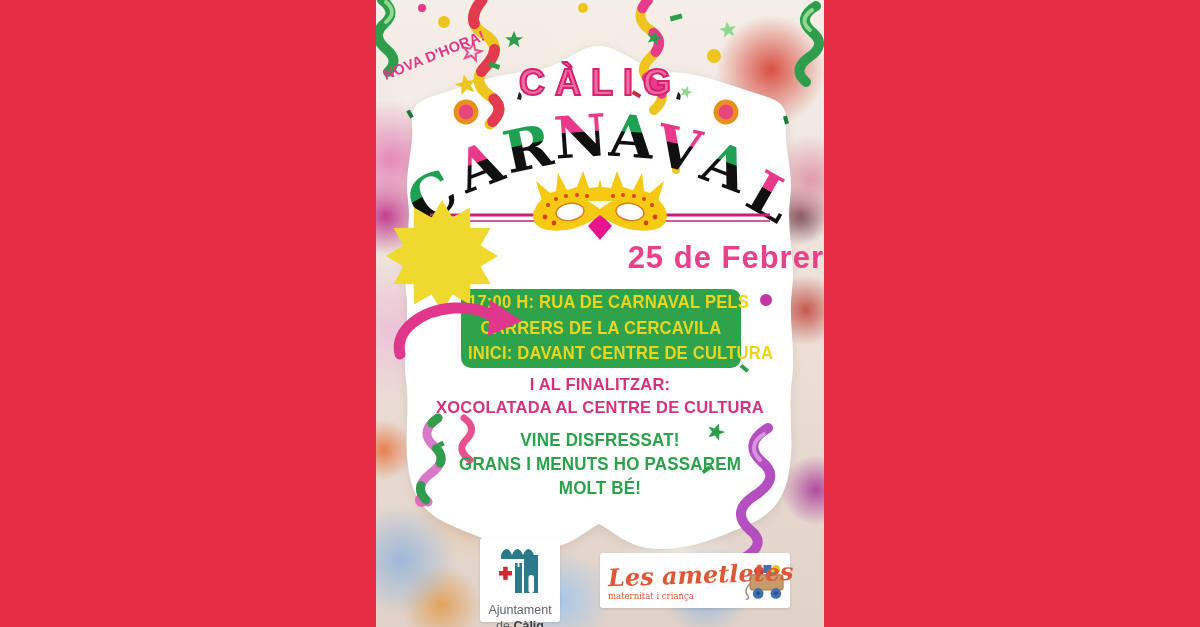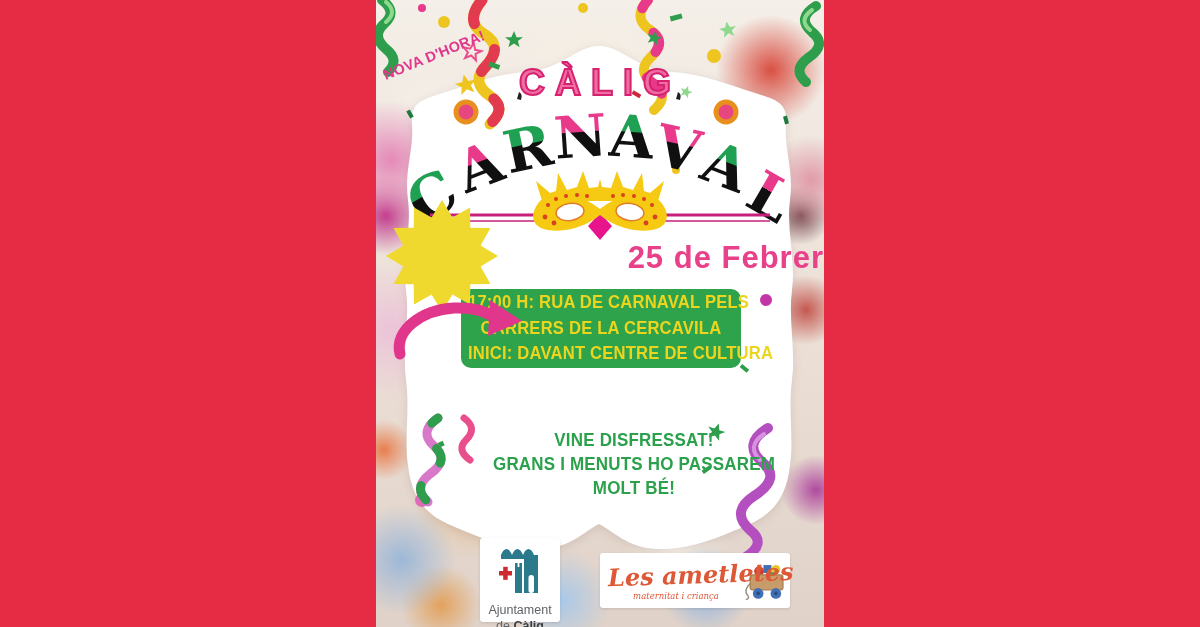--- a/index.html
+++ b/index.html
@@ -68,41 +68,41 @@
   .schedule{position:absolute;top:289px;left:85px;width:280px;height:79px;
         background:var(--green,#2fa34c);border-radius:10px;
         display:flex;flex-direction:column;justify-content:center;text-align:center;}
   .schedule .line{font-size:17.5px;font-weight:bold;color:#ecd51f;
         line-height:1.48;transform:scaleX(.95);letter-spacing:.2px;white-space:nowrap;}
 
   .after{position:absolute;top:374px;left:0;width:100%;text-align:center;}
   .after .line{font-size:17px;font-weight:bold;color:#d6317f;line-height:1.35;
         transform:scaleX(.97);letter-spacing:.2px;}
 
-  .closing{position:absolute;top:428px;left:0;width:100%;text-align:center;padding-left:34px;}
+  .closing{position:absolute;top:428px;left:0;width:100%;text-align:center;}
   .closing .line{font-size:17.5px;font-weight:bold;color:#2ba14b;line-height:1.38;
         transform:scaleX(.97);letter-spacing:.2px;}
 
   .badge{position:absolute;left:8px;top:198px;width:116px;height:116px;z-index:4;}
   .badge-label{position:absolute;left:0;top:47px;width:116px;text-align:center;
         font-size:14.5px;font-weight:bold;color:#e0368c;transform:rotate(-22deg);
         letter-spacing:.2px;white-space:nowrap;}
   .arrow{position:absolute;left:16px;top:292px;z-index:4;}
 
   .logos{position:absolute;inset:0;z-index:5;}
   .card{position:absolute;background:#fff;border-radius:3px;box-shadow:0 1px 3px rgba(0,0,0,.12);}
   .card-aj{left:104px;top:538px;width:80px;height:84px;text-align:center;}
   .aj-text{font-size:12.5px;color:#5f6368;line-height:1.25;margin-top:2px;}
   .aj-text b{color:#3a3e42;}
   .card-am{left:224px;top:553px;width:190px;height:55px;display:flex;align-items:center;}
   .am-text{width:136px;padding-left:8px;}
   .am-name{font-family:"DejaVu Serif",serif;font-style:italic;font-weight:bold;
         font-size:24px;color:#dd5837;white-space:nowrap;transform:rotate(-2deg);}
-  .am-tag{font-family:"DejaVu Serif",serif;font-style:italic;font-size:8.5px;
-        color:#dd5837;text-align:center;margin-top:1px;}
+  .am-tag{font-family:"DejaVu Serif",serif;font-size:8.5px;
+        color:#dd5837;text-align:left;margin-top:1px;}
 </style>
 </head>
 <body>
 
 <div class="page">
   <div class="poster">
 
     <div class="bokeh"></div>
 
     <svg class="frame" width="448" height="627" viewBox="0 0 448 627">
@@ -228,20 +228,24 @@
       </svg>
 
       <div class="date">25 de Febrer</div>
 
       <div class="schedule">
         <div class="line">17:00 H: RUA DE CARNAVAL PELS</div>
         <div class="line">CARRERS DE LA CERCAVILA</div>
         <div class="line">INICI: DAVANT CENTRE DE CULTURA</div>
       </div>
 
+      <div class="after">
+        <div class="line">I AL FINALITZAR:</div>
+        <div class="line">XOCOLATADA AL CENTRE DE CULTURA</div>
+      </div>
 
       <div class="closing">
         <div class="line">VINE DISFRESSAT!</div>
         <div class="line">GRANS I MENUTS HO PASSAREM</div>
         <div class="line">MOLT BÉ!</div>
       </div>
     </div>
 
     <svg class="badge" width="116" height="116" viewBox="0 0 116 116">
       <polygon fill="#f0d92e" points="114,58 96.6,68.4 106.5,86 86.3,86.3 86,106.5 68.4,96.6 58,114 47.6,96.6 30,106.5 29.7,86.3 9.5,86 19.4,68.4 2,58 19.4,47.6 9.5,30 29.7,29.7 30,9.5 47.6,19.4 58,2 68.4,19.4 86,9.5 86.3,29.7 106.5,30 96.6,47.6"></polygon>

